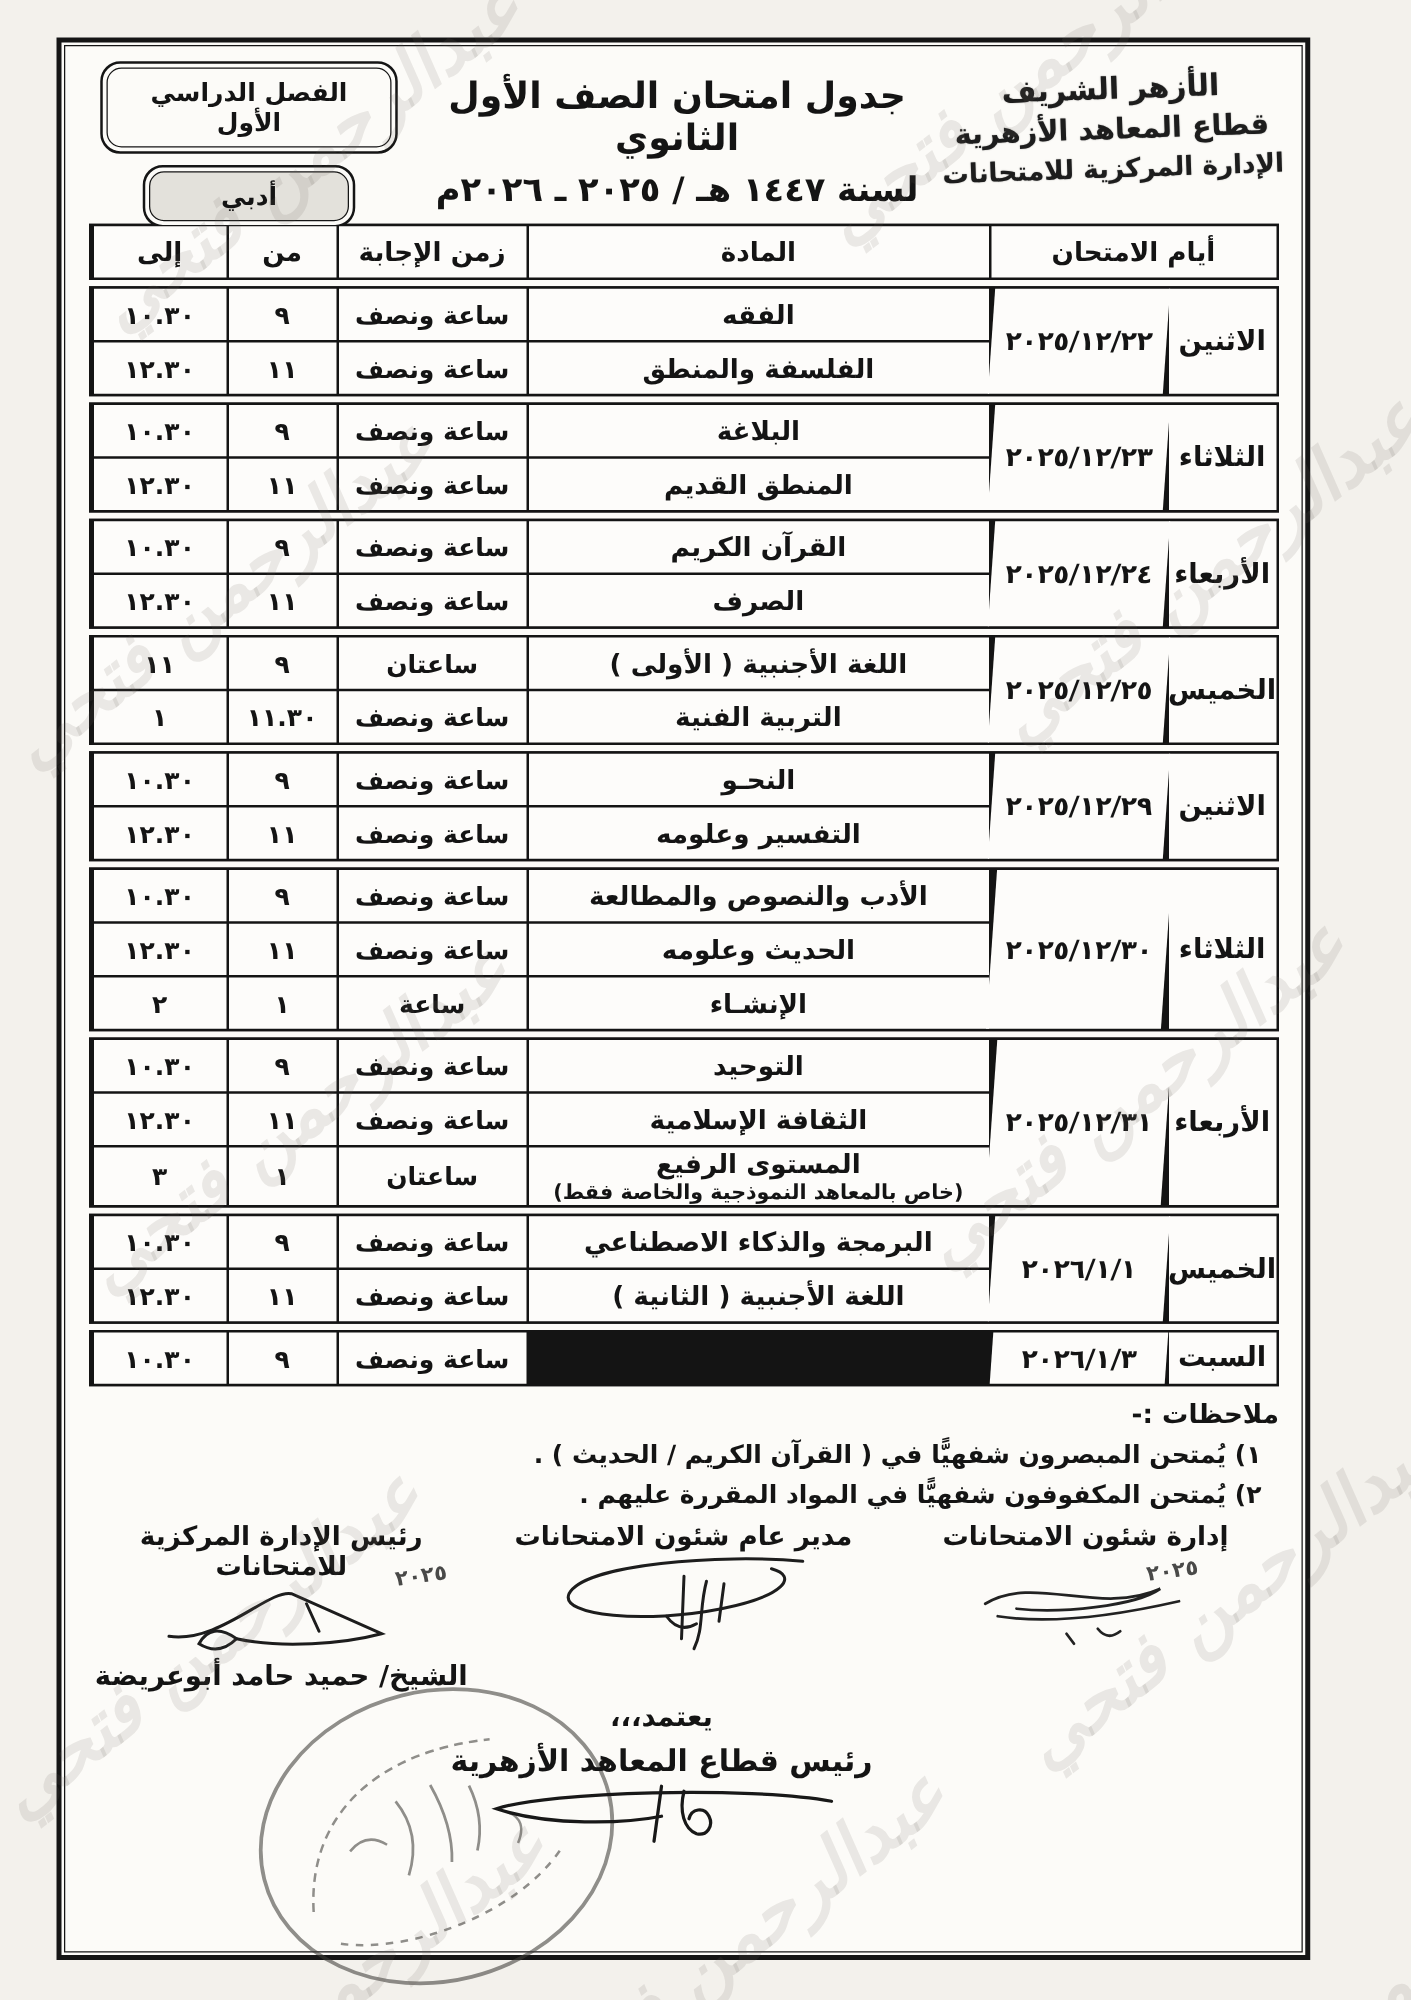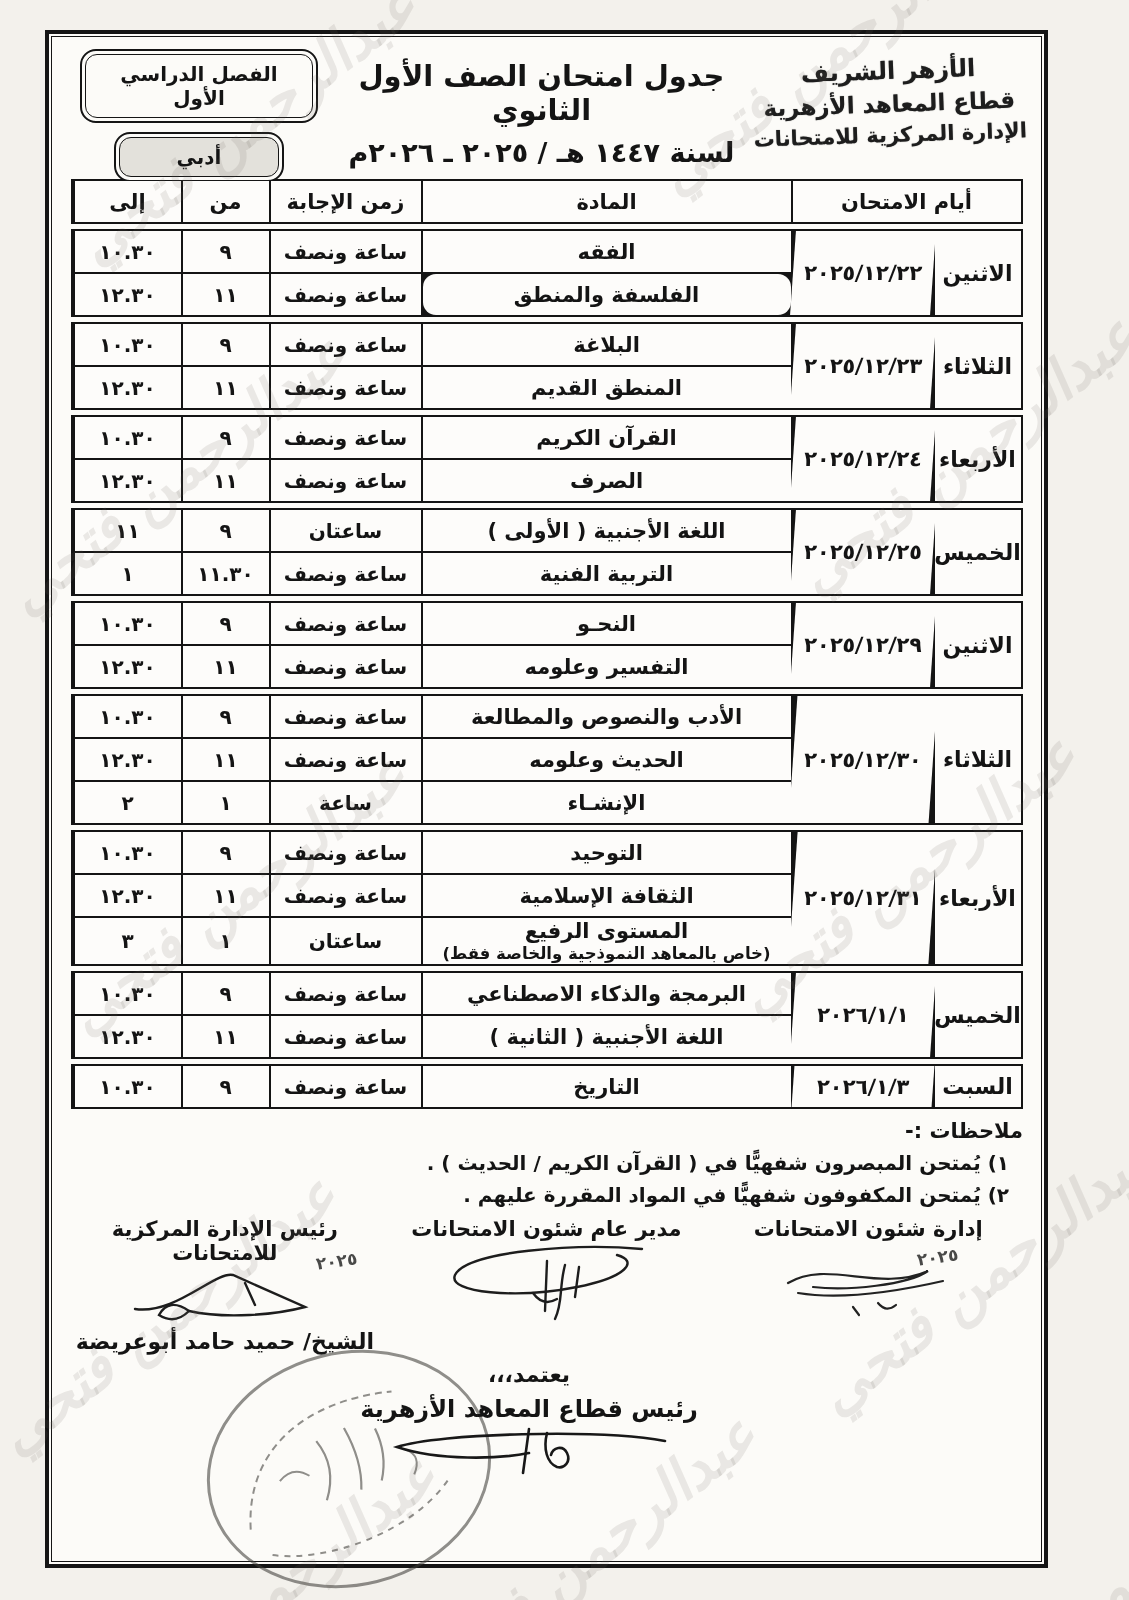--- a/index.html
+++ b/index.html
@@ -164,21 +164,21 @@
             </div>
             <div class="cell dur-cell" style="grid-area: 1 / 4;">
               <div class="cell-main">ساعة ونصف</div>
             </div>
             <div class="cell from-cell" style="grid-area: 1 / 5;">
               <div class="cell-main">٩</div>
             </div>
             <div class="cell to-cell" style="grid-area: 1 / 6;">
               <div class="cell-main">١٠.٣٠</div>
             </div>
-            <div class="cell subject-cell" style="grid-area: 2 / 3; border-radius: 13px;">
+            <div class="cell subject-cell" style="grid-area: 2 / 3;">
               <div class="cell-main">الفلسفة والمنطق</div>
             </div>
             <div class="cell dur-cell" style="grid-area: 2 / 4;">
               <div class="cell-main">ساعة ونصف</div>
             </div>
             <div class="cell from-cell" style="grid-area: 2 / 5;">
               <div class="cell-main">١١</div>
             </div>
             <div class="cell to-cell" style="grid-area: 2 / 6;">
               <div class="cell-main">١٢.٣٠</div>
@@ -432,23 +432,20 @@
             <div class="cell to-cell" style="grid-area: 2 / 6;">
               <div class="cell-main">١٢.٣٠</div>
             </div>
           </div>
           <div class="tbl-block">
             <div class="cell day-cell" style="grid-area: 1 / 1 / span 1;">
               <div class="cell-main">السبت</div>
             </div>
             <div class="cell date-cell" style="grid-area: 1 / 2 / span 1;">
               <div class="cell-main">٢٠٢٦/١/٣</div>
-            </div>
-            <div class="cell subject-cell" style="grid-area: 1 / 3;">
-              <div class="cell-main">التاريخ</div>
             </div>
             <div class="cell dur-cell" style="grid-area: 1 / 4;">
               <div class="cell-main">ساعة ونصف</div>
             </div>
             <div class="cell from-cell" style="grid-area: 1 / 5;">
               <div class="cell-main">٩</div>
             </div>
             <div class="cell to-cell" style="grid-area: 1 / 6;">
               <div class="cell-main">١٠.٣٠</div>
             </div>

